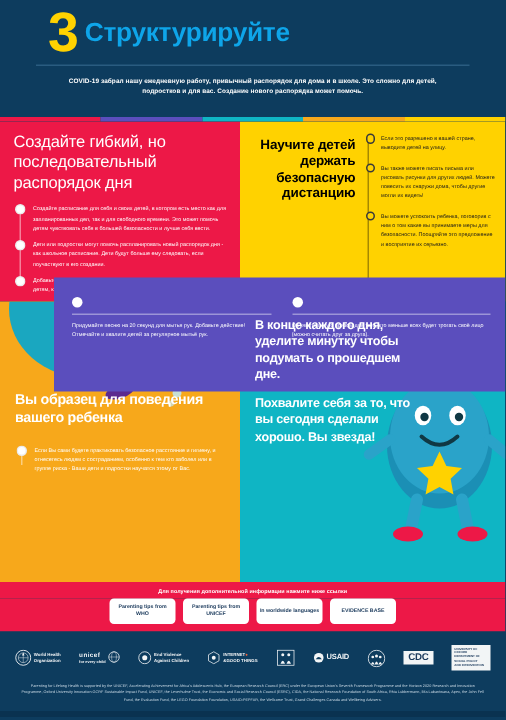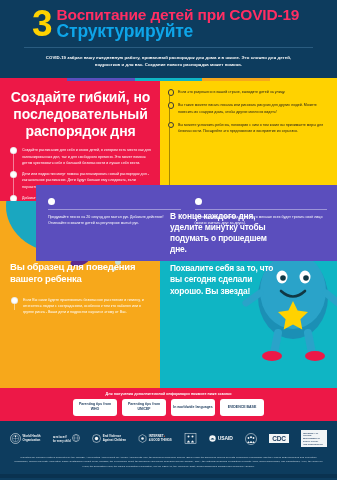--- a/index.html
+++ b/index.html
@@ -40,21 +40,21 @@
   .p-pink{left:0;top:0;width:160px;height:120px;background:#ed1847;padding:8px 8px 0 9px;}
   
   .p-yellow{left:160px;top:0;width:177px;height:120px;background:#ffd200;padding:8px 7px 0 7px;}
   
   .p-orange{left:0;top:120px;width:160px;height:187px;background:#f7a81b;}
   
   .p-teal{left:160px;top:120px;width:177px;height:187px;background:#0fb5c4;}
   
   .p-purple{left:36px;top:104px;width:301px;height:76px;background:#5b4ebd;padding:7px 10px 0 12px;}
 
-  .h-pink{color:#ffffff;font-weight:bold;font-size:14px;line-height:1.22;letter-spacing:-.1px;text-align:center;}
+  .h-pink{color:#ffffff;font-weight:normal;font-size:11px;line-height:1.22;letter-spacing:-.1px;}
   .h-yellow{color:#000000;font-weight:bold;font-size:9px;line-height:1.2;text-align:right;letter-spacing:-.1px;}
   .h-purple{color:#ffffff;font-weight:bold;font-size:8px;line-height:1.2;text-align:center;letter-spacing:-.1px;}
   .h-orange{color:#ffffff;font-weight:bold;font-size:9.5px;line-height:1.25;letter-spacing:-.2px;}
 
   
   .blist{position:relative;margin-top:7px;padding-left:13px;}
   .blist:before{
     content:"";position:absolute;left:4px;top:4px;bottom:6px;width:1px;
     background:rgba(255,255,255,.45);
   }
@@ -119,21 +119,20 @@
 </style>
 </head>
 <body>
 
 <div class="poster">
 
   <div class="header">
     <div class="title-row">
       <div class="big-num">3</div>
       <div class="title-stack">
-        <div class="t-line1">Воспитание детей при COVID-19</div>
         <div class="t-line2">Структурируйте</div>
       </div>
     </div>
     <div class="hr-line"></div>
     <div class="subtitle">COVID-19 забрал нашу ежедневную работу, привычный распорядок для дома и в школе. Это сложно для детей, подростков и для вас. Создание нового распорядка может помочь.</div>
   </div>
 
   <div class="stripe">
     <i style="background:#ed1847"></i>
       <i style="background:#5b4ebd"></i>
@@ -157,20 +156,23 @@
         </div>
         <div class="bitem">
           <span class="bdot"></span>
           <div class="btxt pink-txt">Добавьте зарядку на каждый день - это поможет справиться со стрессом и детям, которые должны сидеть дома совсем не много энергии</div>
         </div>
       </div>
     </div>
 
     <div class="panel p-yellow">
       <div class="y-grid">
+        <div class="y-head">
+          <div class="h-yellow">Научите детей держать безопасную дистанцию</div>
+        </div>
         <div class="y-body">
           <div class="y-item">
             <span class="y-dot"></span>
             <div class="btxt yellow-txt">Если это разрешено в вашей стране, выводите детей на улицу.</div>
           </div>
           <div class="y-item">
             <span class="y-dot"></span>
             <div class="btxt yellow-txt">Вы также можете писать письма или рисовать рисунки для других людей. Можете повесить их снаружи дома, чтобы другие могли их видеть!</div>
           </div>
           <div class="y-item">

